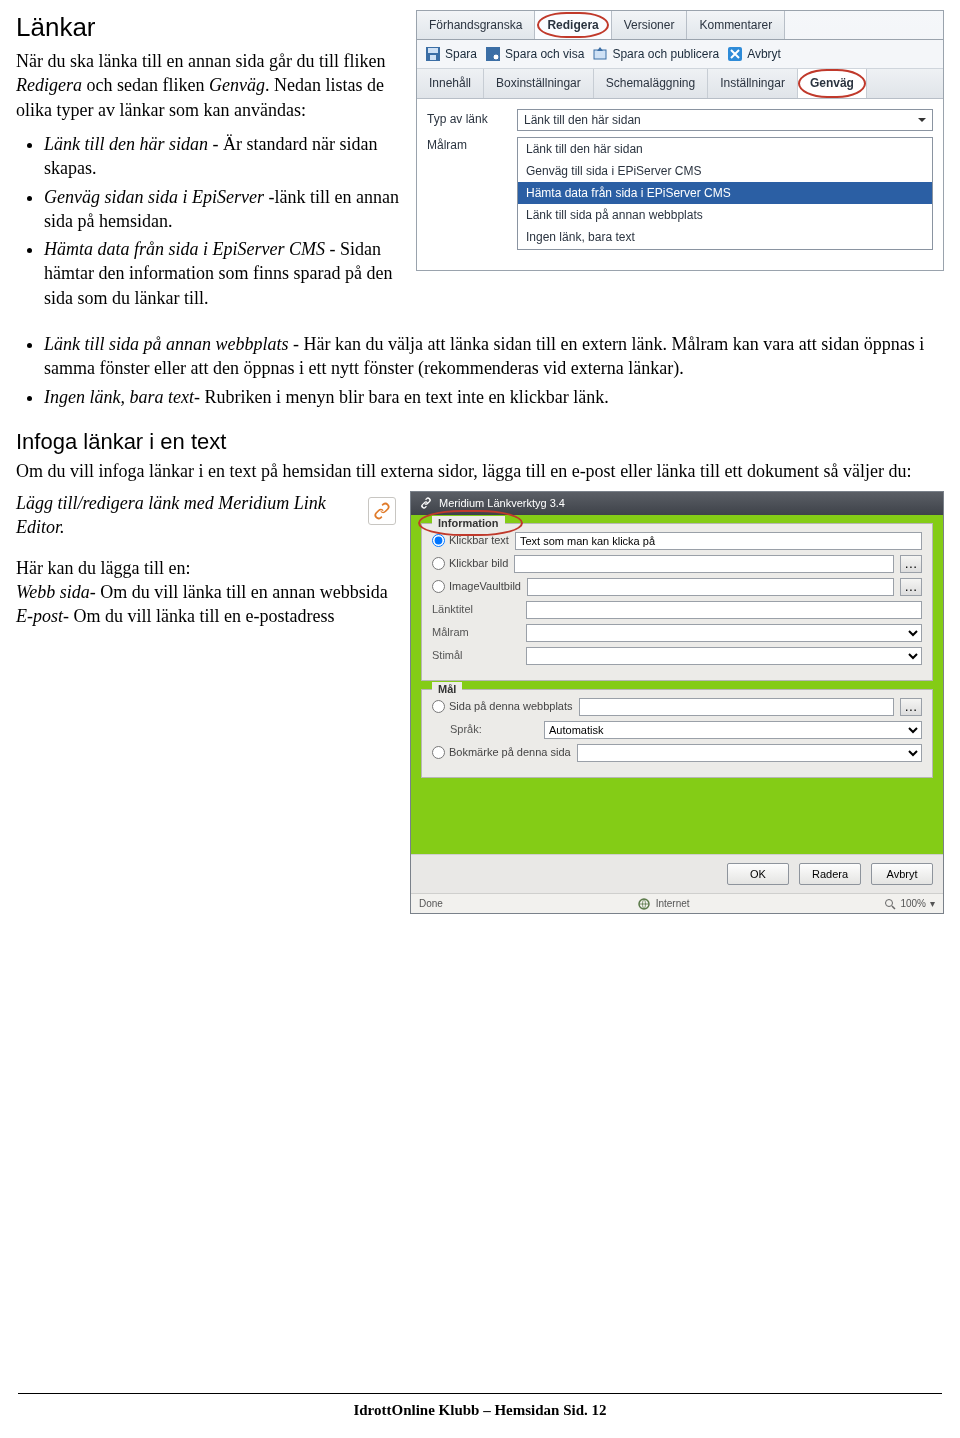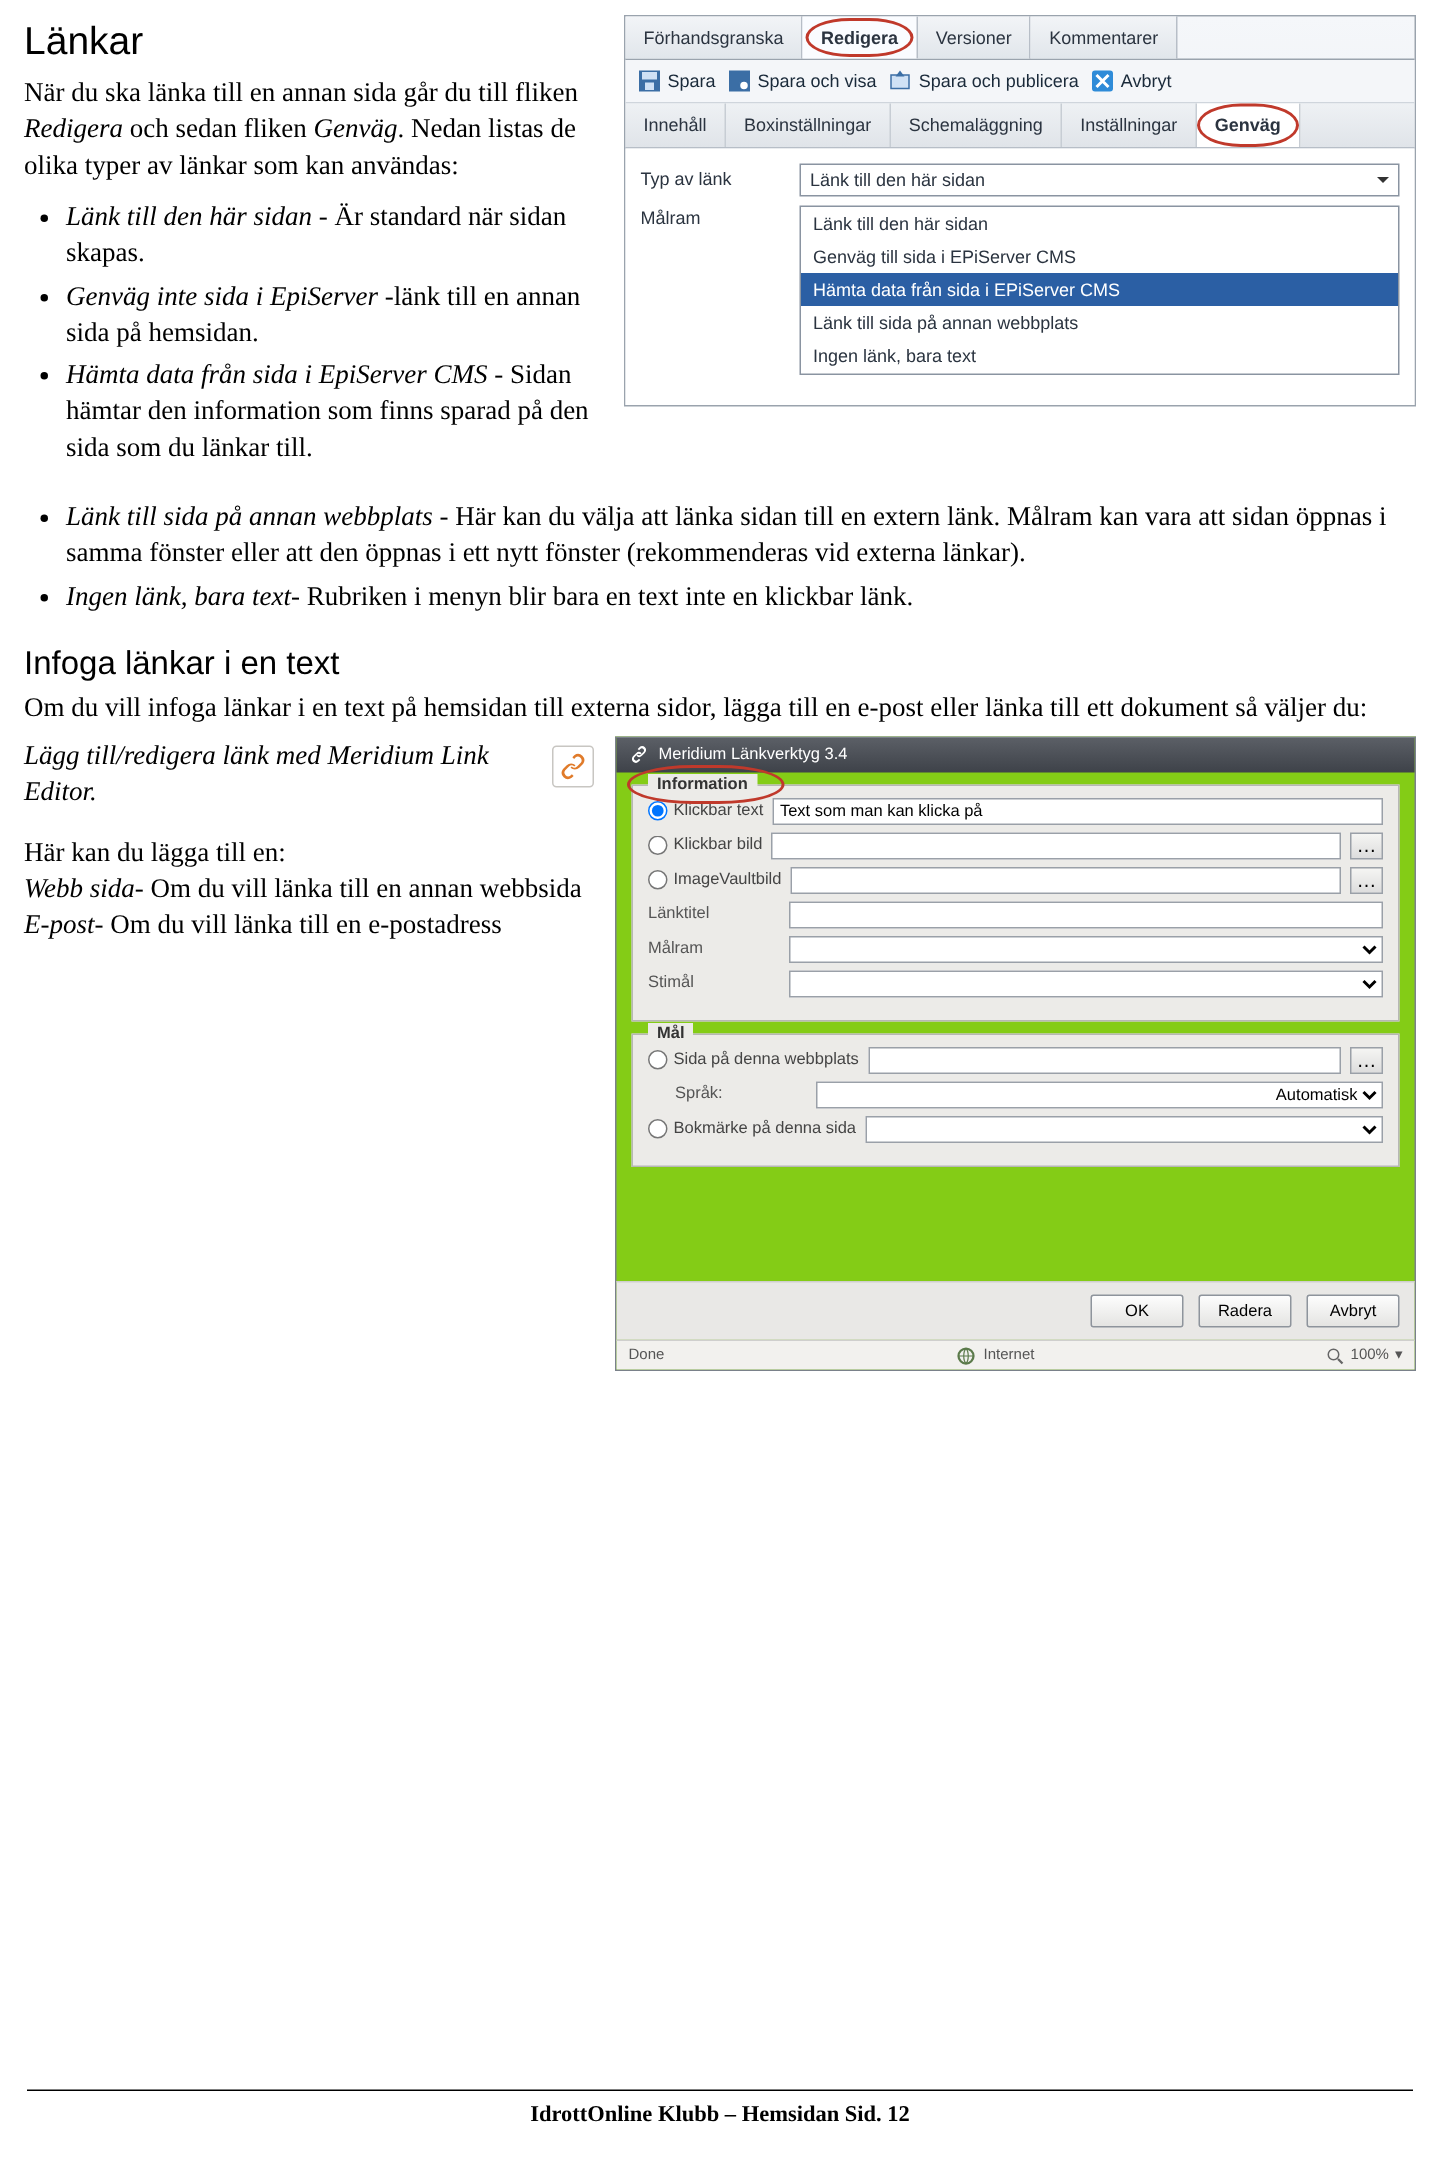--- a/index.html
+++ b/index.html
@@ -33,21 +33,21 @@
   .epi-tab.active { background: #fafcff; font-weight: bold; }
   .epi-tab.circled::after { content:""; position:absolute; left:2px; right:2px; top:1px; bottom:1px; border:2px solid #c0392b; border-radius: 50%/60%; pointer-events:none; }
   .epi-actions { display: flex; gap: 8px; padding: 6px 8px; border-bottom: 1px solid #cfd5dc; background: #f4f6f9; align-items: center; flex-wrap: wrap;}
   .epi-action { display:flex; align-items:center; gap:4px; cursor:pointer; color:#1a2a3a;}
   .ico { width:16px; height:16px; display:inline-block; }
   .epi-subtabs { display:flex; border-bottom:1px solid #b7bec7; background: linear-gradient(#eef1f4,#e0e4e9);}
   .epi-subtab { padding:6px 12px; border-right:1px solid #c7cdd4; cursor:pointer; position:relative;}
   .epi-subtab.active { background:#fff; font-weight:bold;}
   .epi-subtab.circled::after { content:""; position:absolute; left:0; right:0; top:0; bottom:0; border:2px solid #c0392b; border-radius: 50%/60%; pointer-events:none; }
   .epi-body { padding:10px 10px 14px; background:#fff; }
-  .form-row { display:flex; align-items:center; margin-bottom:6px; gap:16px;}
+  .form-row { display:flex; align-items:center; margin-bottom:6px; gap:0;}
   .form-row label { width:90px; color:#2b3440; }
   .select-box { flex:1; height:22px; border:1px solid #8a94a1; background:#fff; position:relative; padding:2px 22px 2px 6px; font-size:12px; }
   .select-box .caret { position:absolute; right:4px; top:4px; width:12px; height:12px; }
   .dropdown-open { border:1px solid #8a94a1; background:#fff; font-size:12px; }
   .dd-item { padding:3px 8px; cursor:pointer;}
   .dd-item.sel { background:#2b5fa4; color:#fff;}
   .chevron { display:inline-block; }
 
   
   .dlg { border:1px solid #7a818a; font-family: Tahoma, Arial, sans-serif; font-size:11px; color:#222; background:#84cc16; }
@@ -65,35 +65,35 @@
   .dlg-buttons { display:flex; gap:10px; justify-content:flex-end; padding:8px 10px; border-top:1px solid #cfcfcd; background:#e9e8e6;}
   .btn { min-width:62px; height:22px; border:1px solid #8e949c; background:linear-gradient(#fdfdfd,#e4e4e2); font-size:11px; cursor:pointer; border-radius:2px;}
   .statusbar { display:flex; justify-content:space-between; border-top:1px solid #cfcfcd; padding:3px 8px; background:#f2f1ee; font-size:10px; color:#555;}
   .ellipse-red { border:2px solid #c0392b; border-radius:50%/60%; position:absolute; pointer-events:none;}
   .small-link-btn { width:28px;height:28px; border:1px solid #c8c6c2; background:#fff; display:flex;align-items:center;justify-content:center; border-radius:3px; margin-top:6px;}
   .orange-link { width:20px;height:20px; color:#e07b2a;}
   .footer { position:absolute; left:0; right:0; bottom:18px; text-align:center; font-family:"Times New Roman",serif; font-weight:bold; font-size:15px;}
   .footer .line { border-top:1px solid #000; margin:0 18px 6px;}
   .dropdown-btn { width:22px;height:18px;border:1px solid #9aa0a8;background:linear-gradient(#f5f5f3,#ddd);cursor:pointer;}
   label.radio { display:flex; align-items:center; gap:4px; color:#444;}
-  select.fake { height:18px; border:1px solid #9aa0a8; background:#fff; font-size:11px;text-align:right;}
+  select.fake { height:18px; border:1px solid #9aa0a8; background:#fff; font-size:11px;}
   .disabled-text { color:#888; }
 </style>
 </head>
 <body>
 
 <div class="two-col-top">
   <div class="left">
     <div class="h1">Länkar</div>
     <p>
       <span>När du ska länka till en annan sida går du till fliken </span><span class="italic">Redigera</span><span> och sedan fliken </span><span class="italic">Genväg</span><span>. Nedan listas  de olika  typer av länkar som kan användas:</span>
     </p>
     <ul class="doc-list">
       <li><span class="italic">Länk till den här sidan</span><span> - Är standard när sidan skapas.</span></li>
-      <li><span class="italic">Genväg inte sida i EpiServer</span><span> -länk till en annan sida på hemsidan.</span></li>
+      <li><span class="italic">Genväg sidan sida i EpiServer</span><span> -länk till en annan sida på hemsidan.</span></li>
       <li><span class="italic">Hämta data från sida i EpiServer CMS</span><span> - Sidan hämtar den information som finns sparad på den sida som du länkar till.</span></li>
     </ul>
   </div>
 
   <div class="right">
     <div class="epi-panel">
 
       <div class="epi-tabs">
         <div class="epi-tab">Förhandsgranska</div>
         <div class="epi-tab active circled">Redigera</div>

